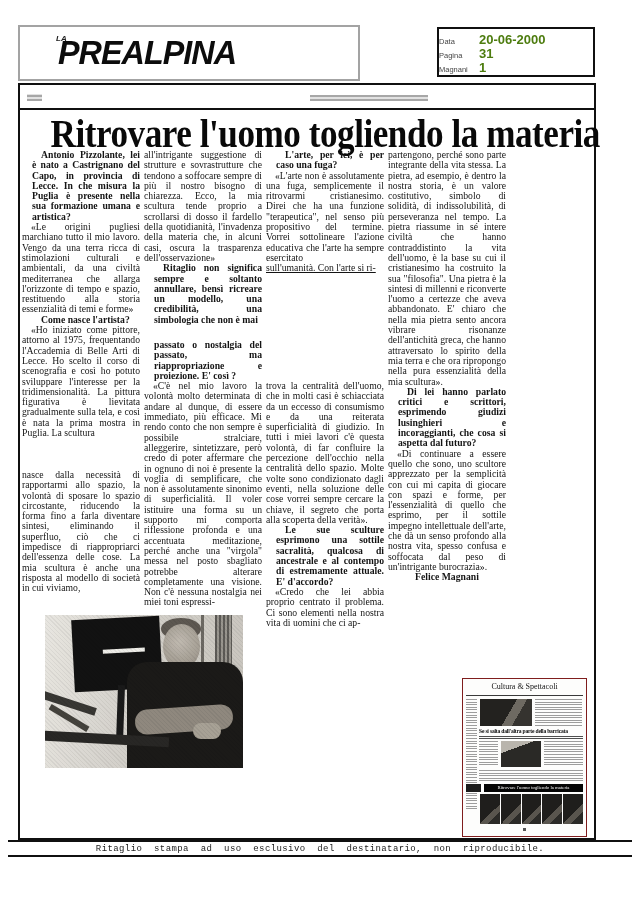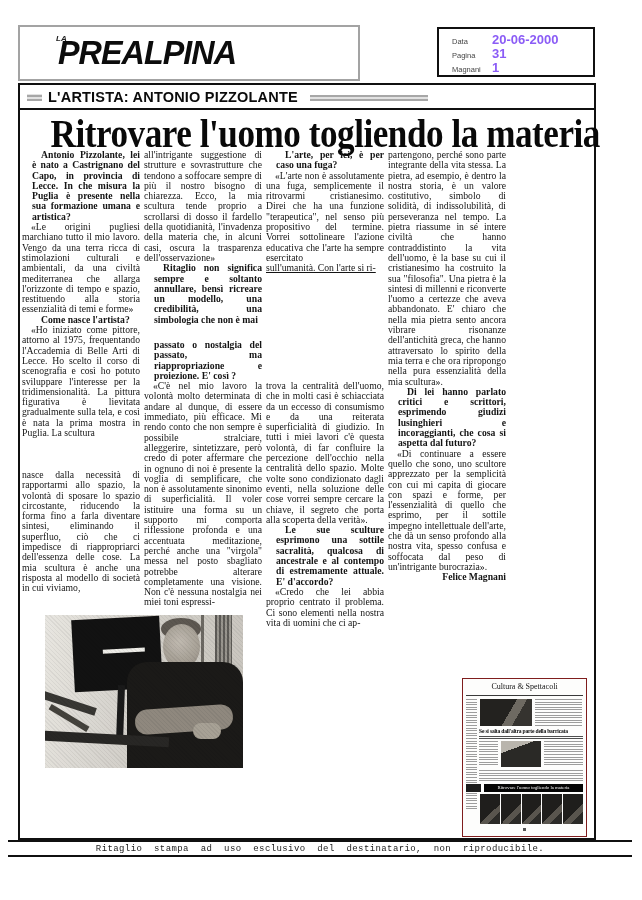--- a/index.html
+++ b/index.html
@@ -8,24 +8,24 @@
 
   
   .logo-box{position:absolute;left:18px;top:25px;width:338px;height:52px;
             border:2px solid #a3a3a3;background:#fff;}
   .logo-la{position:absolute;left:36px;top:7px;font-family:"Liberation Sans",sans-serif;
            font-weight:bold;font-style:italic;font-size:8px;color:#222;}
   .logo-text{position:absolute;left:38px;top:6px;font-family:"Liberation Sans",sans-serif;
              font-weight:bold;font-style:italic;font-size:34px;letter-spacing:-1px;
              transform:scaleX(.95);transform-origin:left;color:#0c0c0c;white-space:nowrap;}
   .meta-box{position:absolute;left:437px;top:27px;width:158px;height:50px;
-            border:2px solid #101010;background:#fff;padding:3px 0 0 13px;box-sizing:border-box;}
+            border:2px solid #101010;background:#fff;padding:3px 0 0 0;box-sizing:border-box;}
   .meta-row{display:flex;align-items:baseline;height:14px;}
   .meta-label{width:40px;font-family:"Liberation Sans",sans-serif;font-size:7.5px;color:#454545;}
-  .meta-value{font-family:"Liberation Sans",sans-serif;font-weight:bold;font-size:13px;color:#8b5cf6;}
+  .meta-value{font-family:"Liberation Sans",sans-serif;font-weight:bold;font-size:13px;color:#4d7c0f;}
 
   
   .article-frame{position:absolute;left:18px;top:83px;width:578px;height:757px;
                  border:2px solid #101010;box-sizing:border-box;background:#fff;}
   .kicker-bar{position:relative;height:23px;border-bottom:2px solid #101010;}
   .kicker-text{position:absolute;left:28px;top:4px;font-family:"Liberation Sans",sans-serif;
                font-weight:bold;font-size:14.5px;letter-spacing:.2px;color:#0b0b0b;white-space:nowrap;}
   .smudge{position:absolute;background:repeating-linear-gradient(0deg,#8a8a8a 0 2px,#d9d9d9 2px 4px);
           filter:blur(.7px);opacity:.75;}
   .smudge-a{left:7px;top:9px;width:15px;height:7px;}
@@ -35,21 +35,21 @@
   .headline span{display:inline-block;font-weight:bold;font-size:39px;letter-spacing:-.5px;
                  transform:scaleX(.9);transform-origin:center;color:#090909;}
 
   
   .col-block{position:absolute;width:118px;font-size:9.7px;line-height:10.3px;
              text-align:justify;color:#141414;}
   .col-block p{margin:0;text-indent:9px;}
   .col-block p.ni{text-indent:0;}
   .col-block p.b{font-weight:bold;margin-left:10px;}
   .col-block p.u{text-decoration:underline;}
-  .col-block p.by{font-weight:bold;text-align:right;text-indent:0;}
+  .col-block p.by{font-weight:bold;text-align:center;text-indent:0;}
 
   
   .photo{position:absolute;left:25px;top:530px;width:198px;height:153px;overflow:hidden;
          background:linear-gradient(100deg,#e3e1dc 0%,#cfccc6 45%,#c4c1ba 100%);
          filter:contrast(1.05);}
   .photo::after{content:"";position:absolute;inset:0;
          background:repeating-linear-gradient(45deg,rgba(0,0,0,.05) 0 1px,rgba(255,255,255,0) 1px 3px);}
   .ph-panel{position:absolute;left:28px;top:3px;width:88px;height:72px;background:#171717;
             transform:rotate(-3deg);}
   .ph-slot{position:absolute;left:30px;top:31px;width:42px;height:4px;background:#e9e8e3;}
@@ -125,21 +125,20 @@
     <div class="meta-row">
       <span class="meta-label">Magnani</span>
       <span class="meta-value">1</span>
     </div>
   </div>
 
   <div class="article-frame">
 
     <div class="kicker-bar">
       <div class="smudge smudge-a"></div>
-      <span class="kicker-text">L'ARTISTA: ANTONIO PIZZOLANTE</span>
       <div class="smudge smudge-b"></div>
     </div>
 
     <div class="headline">
       <span>Ritrovare l'uomo togliendo la materia</span>
     </div>
 
     <div id="columns">
         <div class="col-block" style="left: 2px; top: 65px;">
           <p class="b ">Antonio Pizzolante, lei è nato a Castrignano del Capo, in provincia di Lecce. In che misura la Puglia è presente nella sua formazione umana e artistica?</p>

